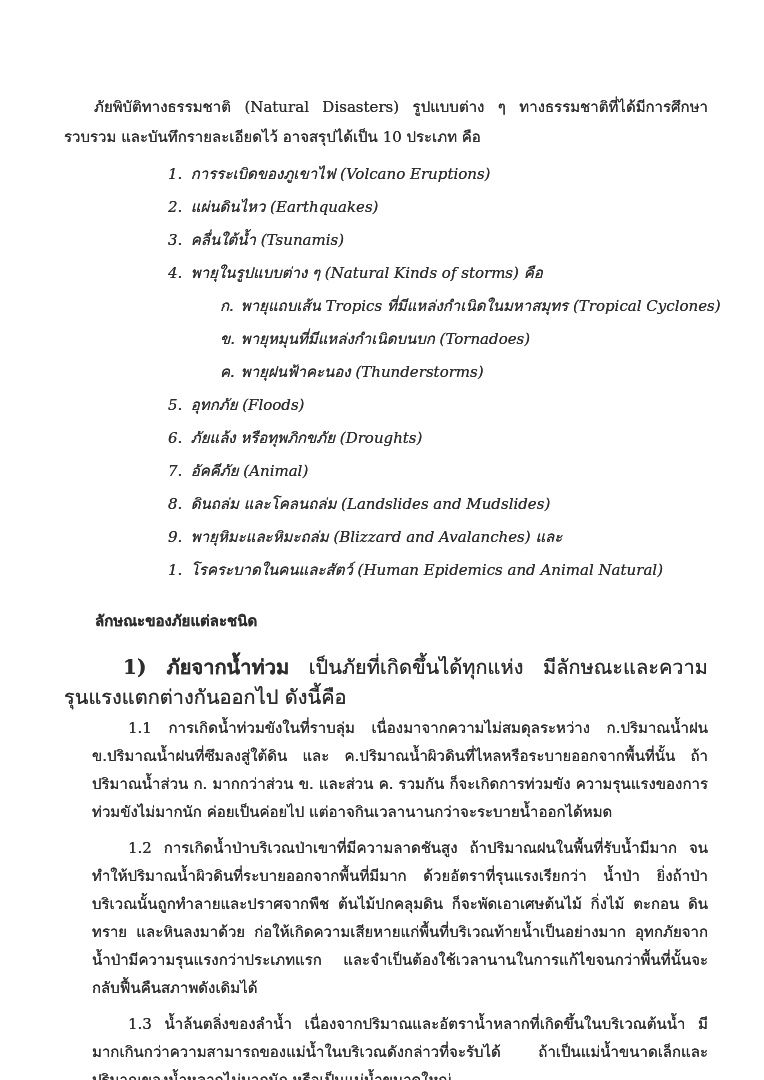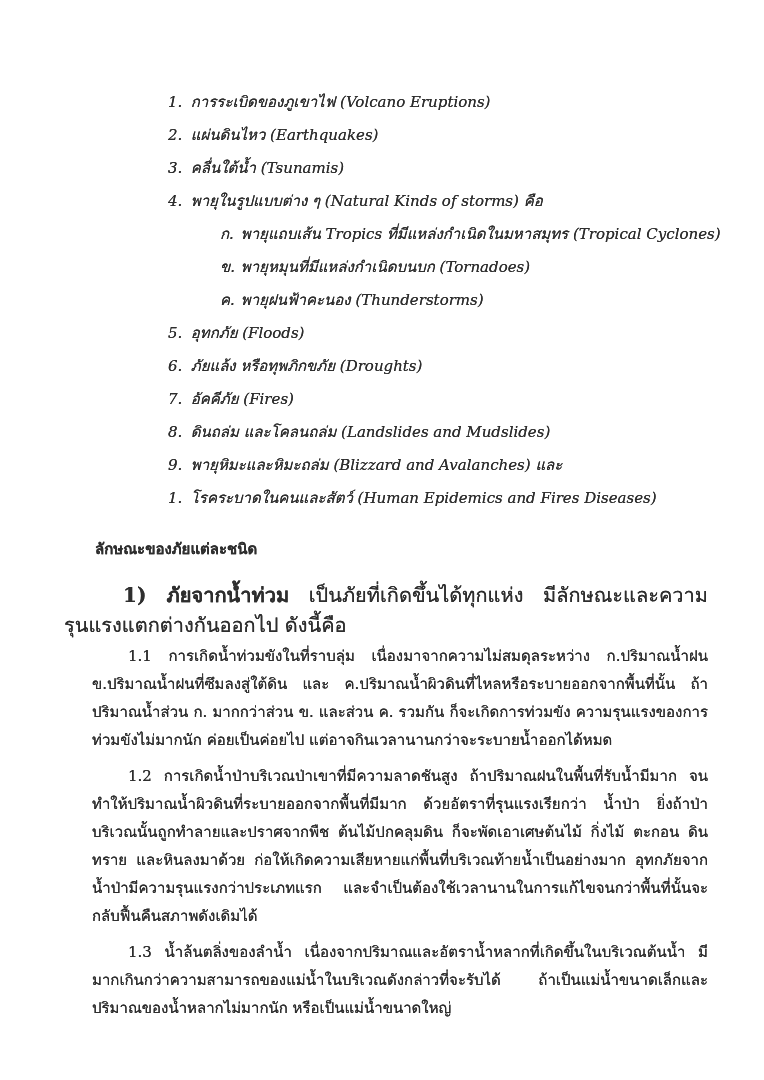--- a/index.html
+++ b/index.html
@@ -77,20 +77,21 @@
   }
   .body-para.first {
     margin-top: 2px;
   }
 </style>
 </head>
 <body>
 
 <div class="page">
 
+  <p class="para intro">ภัยพิบัติทางธรรมชาติ (Natural Disasters) รูปแบบต่าง ๆ ทางธรรมชาติที่ได้มีการศึกษารวบรวม และบันทึกรายละเอียดไว้ อาจสรุปได้เป็น 10 ประเภท คือ</p>
 
   <div class="disaster-list">
 
     <div class="list-line">
       <span class="num">1.</span>
       <span>การระเบิดของภูเขาไฟ (Volcano Eruptions)</span>
     </div>
 
     <div class="list-line">
       <span class="num">2.</span>
@@ -127,36 +128,36 @@
       <span>อุทกภัย (Floods)</span>
     </div>
 
     <div class="list-line">
       <span class="num">6.</span>
       <span>ภัยแล้ง หรือทุพภิกขภัย (Droughts)</span>
     </div>
 
     <div class="list-line">
       <span class="num">7.</span>
-      <span>อัคคีภัย (Fires)</span>
+      <span>อัคคีภัย (Animal)</span>
     </div>
 
     <div class="list-line">
       <span class="num">8.</span>
       <span>ดินถล่ม และโคลนถล่ม (Landslides and Mudslides)</span>
     </div>
 
     <div class="list-line">
       <span class="num">9.</span>
       <span>พายุหิมะและหิมะถล่ม (Blizzard and Avalanches) และ</span>
     </div>
 
     <div class="list-line">
       <span class="num">1.</span>
-      <span>โรคระบาดในคนและสัตว์ (Human Epidemics and Fires Diseases)</span>
+      <span>โรคระบาดในคนและสัตว์ (Human Epidemics and Animal Natural)</span>
     </div>
 
   </div>
 
   <h2 class="section-header">ลักษณะของภัยแต่ละชนิด</h2>
 
   <p class="para flood-lead-para">
     <span class="lead">1) ภัยจากน้ำท่วม</span><span> เป็นภัยที่เกิดขึ้นได้ทุกแห่ง มีลักษณะและความรุนแรงแตกต่างกันออกไป ดังนี้คือ</span>
   </p>
 

